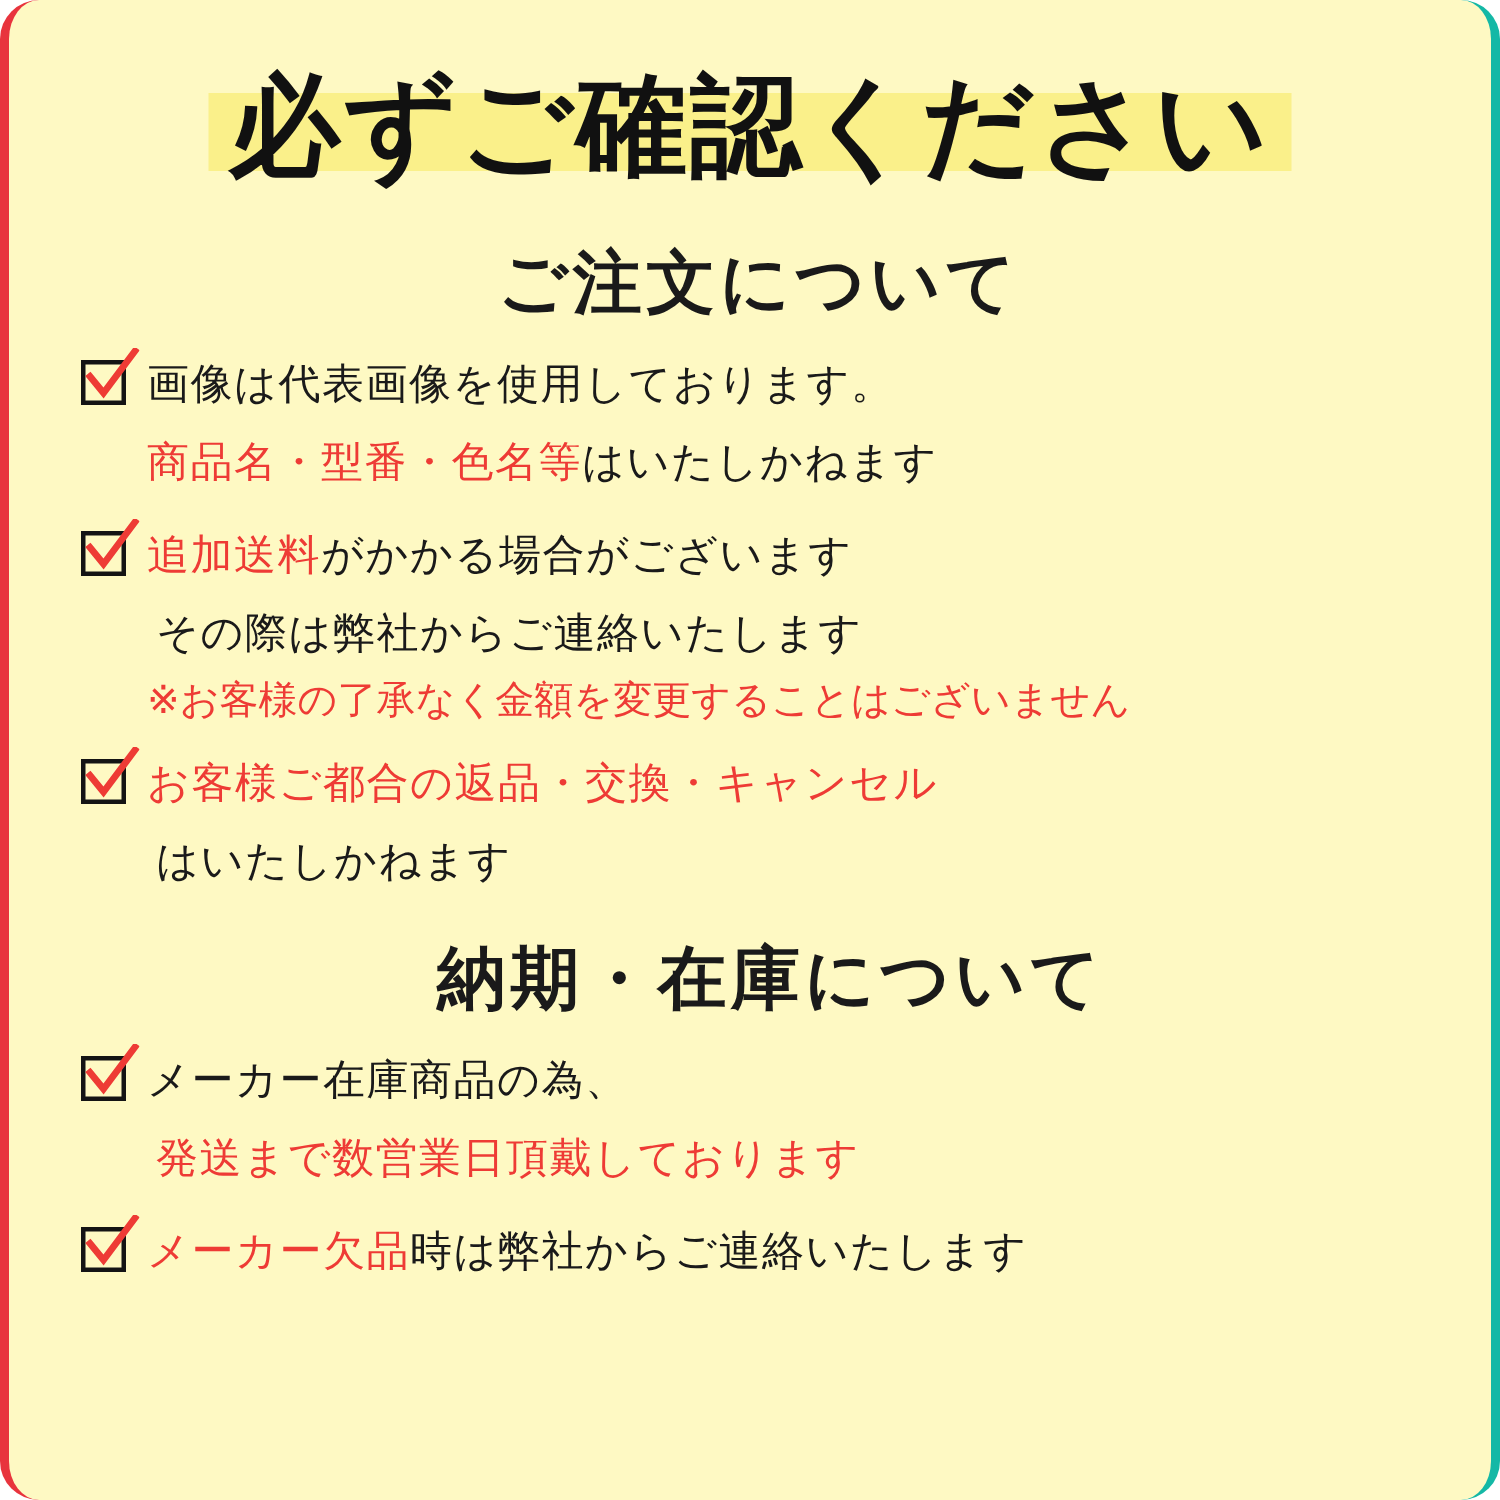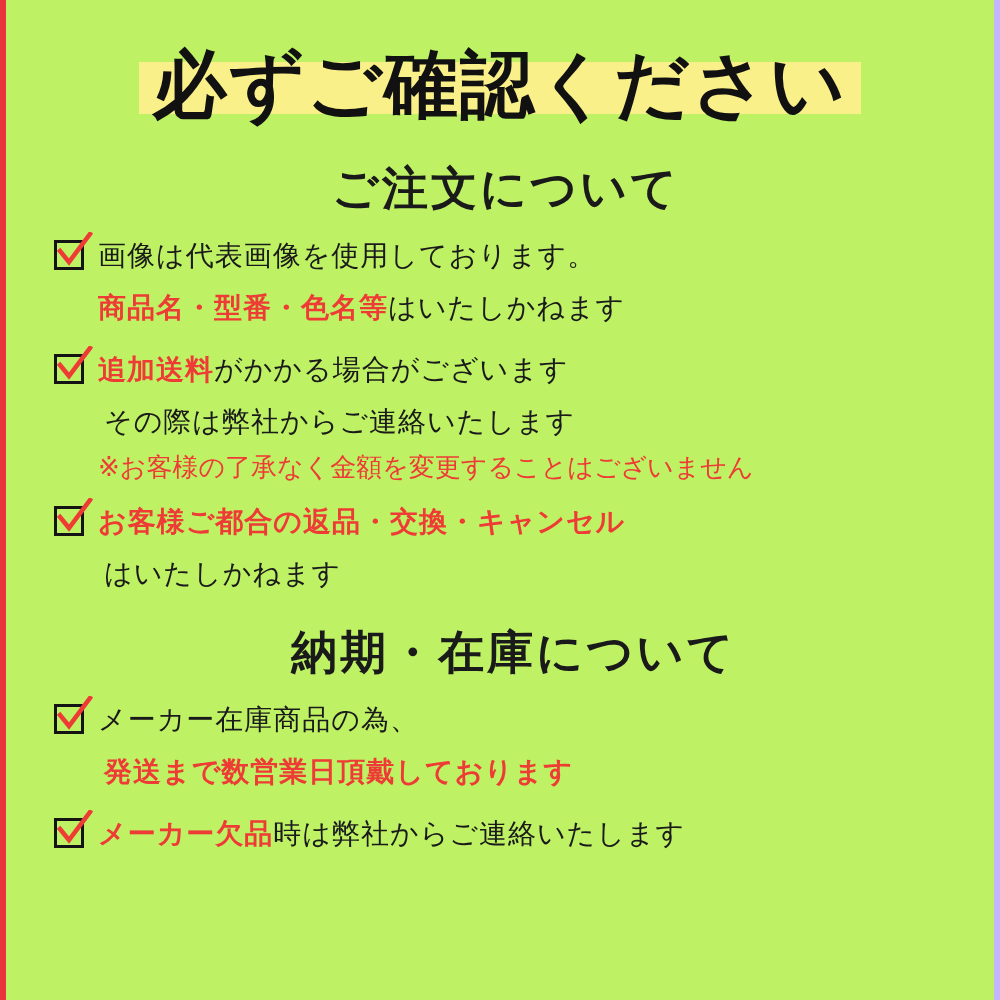--- a/index.html
+++ b/index.html
@@ -10,24 +10,25 @@
     width: 1000px;
     height: 1000px;
     background: #ffffff;
     font-family: "DejaVu Sans", "Liberation Sans", sans-serif;
     overflow: hidden;
     position: relative;
   }
   #page {
     position: absolute;
     inset: 0;
-    background: #bef264;
+    background: #fef9c3;
     border-left: 6px solid #e8343d;
-    border-right: 6px solid #c4b5fd;
+    border-right: 6px solid #14b8a6;
     box-sizing: border-box;
+    border-radius: 26px;
   }
   .content {
     position: absolute;
     left: 0;
     right: 0;
     top: 0;
     bottom: 0;
     padding: 0 34px;
     box-sizing: border-box;
   }
@@ -111,21 +112,21 @@
   }
   .line {
     font-size: 28px;
     line-height: 52px;
     color: #1a1a1a;
     letter-spacing: 1px;
     white-space: nowrap;
   }
   .line.red, .seg.red {
     color: #ee3b35;
-    font-weight: bold;
+    font-weight: normal;
   }
   .line.small {
     font-size: 26px;
     line-height: 38px;
     color: #ee3b35;
     letter-spacing: 0px;
   }
   .seg.black {
     color: #1a1a1a;
     font-weight: normal;

